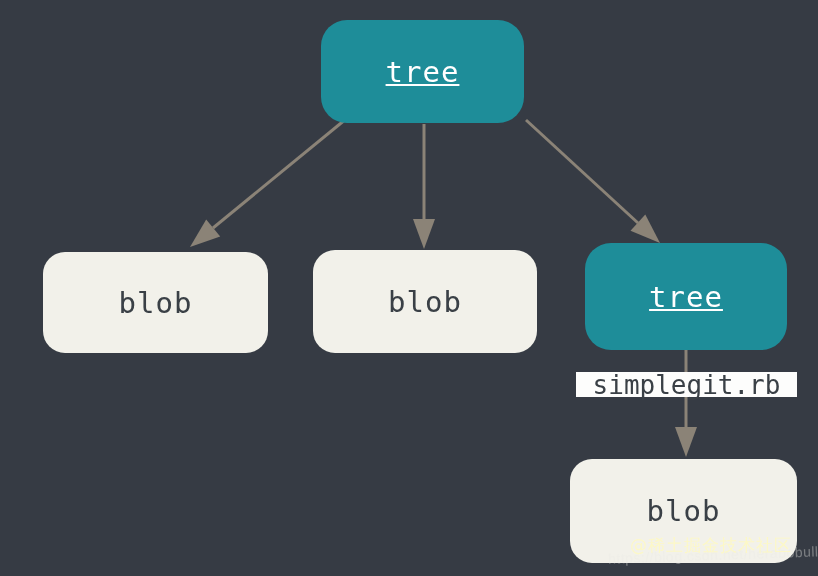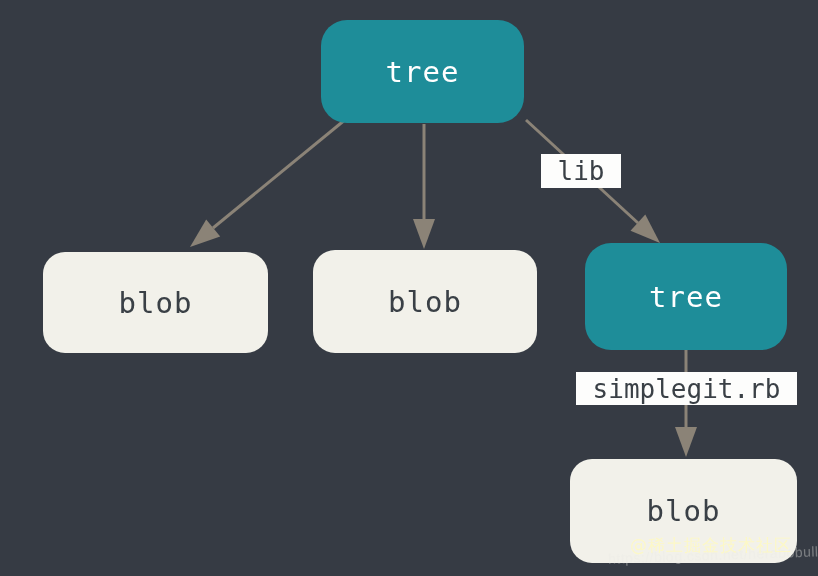--- a/index.html
+++ b/index.html
@@ -12,35 +12,35 @@
     background:var(--background);
     font-family:"DejaVu Sans Mono","Liberation Mono",monospace;
   }
   .arrows{position:absolute;left:0;top:0;}
   .arrows line{stroke:var(--arrow);stroke-width:3;}
   .arrows polygon{fill:var(--arrow);}
   .node{
     position:absolute; display:flex; align-items:center; justify-content:center;
     border-radius:26px; font-size:29px; letter-spacing:1px;
   }
-  .node.tree{background:var(--tree-fill); color:var(--light-text);}
+  .node.tree{background:var(--tree-fill); color:var(--light-text);text-decoration:underline;}
   .node.blob{background:var(--blob-fill); color:var(--dark-text);border-radius:22px;}
   .edge-label{
     position:absolute; display:flex; align-items:center; justify-content:center;
     background:var(--label-bg); color:var(--dark-text);
     font-size:26px; white-space:pre; line-height:1;
   }
   #node-tree-root{left:321px; top:20px;  width:203px; height:103px;}
   #node-blob-readme{left:43px;  top:252px; width:225px; height:101px;}
   #node-blob-rakefile{left:313px; top:250px; width:224px; height:103px;}
   #node-tree-lib{left:585px; top:243px; width:202px; height:107px;}
   #node-blob-simplegit{left:570px; top:459px; width:227px; height:104px;}
   #label-files-root{left:208px; top:154px; width:324px; height:34px;}
   #label-dir-lib{left:541px; top:154px; width:80px;  height:34px;}
-  #label-file-simplegit{left:576px; top:372px; width:221px; height:33px;}
+  #label-file-simplegit{left:576px; top:372px; width:221px; height:25px;}
   .wm-cn{
     position:absolute; right:26px; top:534px;
     font-family:"DejaVu Sans","Liberation Sans",sans-serif;
     font-size:17px; letter-spacing:1px; color:#fef9c3; opacity:.88;
   }
   .wm-url{
     position:absolute; left:608px; top:547px;
     font-family:"Liberation Sans","DejaVu Sans",sans-serif;
     font-size:14px; letter-spacing:.5px; color:rgba(235,235,228,.38);
     transform:rotate(-2deg); white-space:nowrap;
@@ -63,21 +63,20 @@
     <g>
       <line x1="526" y1="120" x2="638" y2="223"></line>
       <polygon points="630.5,230.8 645.3,214.6 660,243"></polygon>
     </g>
     <g>
       <line x1="686" y1="350" x2="686" y2="427"></line>
       <polygon points="675,427 697,427 686,457"></polygon>
     </g>
   </svg>
 
-  <div class="edge-label" id="label-dir-lib">lib</div>
   <div class="edge-label" id="label-file-simplegit">simplegit.rb</div>
 
   <div class="node tree" id="node-tree-root">tree</div>
   <div class="node blob" id="node-blob-readme">blob</div>
   <div class="node blob" id="node-blob-rakefile">blob</div>
   <div class="node tree" id="node-tree-lib">tree</div>
   <div class="node blob" id="node-blob-simplegit">blob</div>
 
   <div class="wm-url">https://blog.csdn.net/herabobull</div>
   <div class="wm-cn">@稀土掘金技术社区</div>

